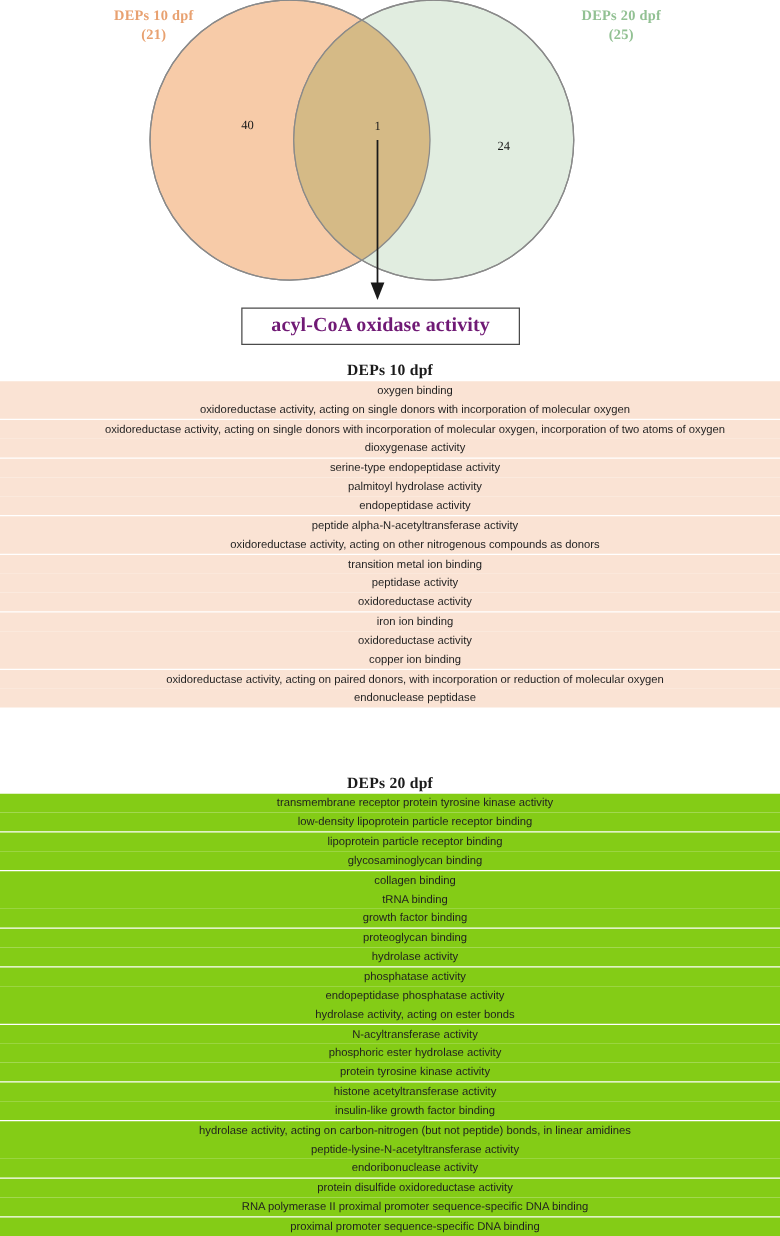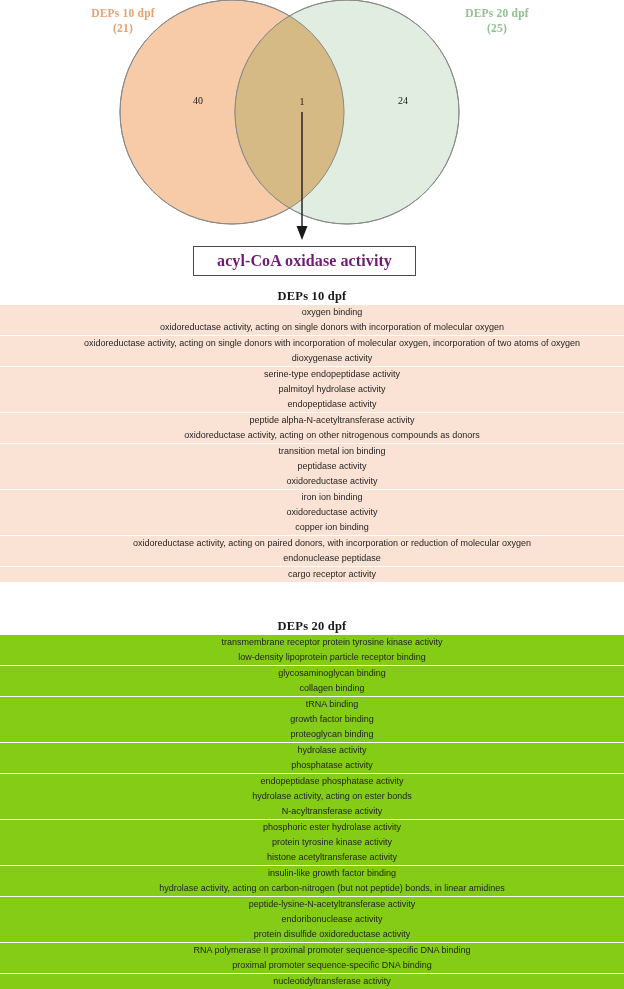--- a/index.html
+++ b/index.html
@@ -57,21 +57,21 @@
   .venn-count {
     position: absolute;
     font-family: "Liberation Serif", serif;
     font-size: 10px;
     color: #1a1a1a;
     text-align: center;
     width: 40px;
   }
   #venn-count-left  { left: 178px; top: 95px; }
   #venn-count-both  { left: 282px; top: 96px; }
-  #venn-count-right { left: 383px; top: 95px; }
+  #venn-count-right { left: 383px; top: 112px; }
 
   #venn-arrow {
     position: absolute;
     left: 0;
     top: 100px;
     width: 624px;
     height: 140px;
   }
 
   
@@ -184,29 +184,29 @@
       <div class="list-row">peptide alpha-N-acetyltransferase activity</div>
       <div class="list-row">oxidoreductase activity, acting on other nitrogenous compounds as donors</div>
       <div class="list-row">transition metal ion binding</div>
       <div class="list-row">peptidase activity</div>
       <div class="list-row">oxidoreductase activity</div>
       <div class="list-row">iron ion binding</div>
       <div class="list-row">oxidoreductase activity</div>
       <div class="list-row">copper ion binding</div>
       <div class="list-row">oxidoreductase activity, acting on paired donors, with incorporation or reduction of molecular oxygen</div>
       <div class="list-row">endonuclease peptidase</div>
-      <div class="list-row">cargo receptor activity</div>
     </div>
 </div>
 
 <div class="list-block" id="list-block-20dpf">
   <div class="list-heading">DEPs 20 dpf</div>
   <div class="list-rows rows-green" id="rows-20dpf">
       <div class="list-row">transmembrane receptor protein tyrosine kinase activity</div>
       <div class="list-row">low-density lipoprotein particle receptor binding</div>
+      <div class="list-row">lipoprotein particle receptor binding</div>
       <div class="list-row">glycosaminoglycan binding</div>
       <div class="list-row">collagen binding</div>
       <div class="list-row">tRNA binding</div>
       <div class="list-row">growth factor binding</div>
       <div class="list-row">proteoglycan binding</div>
       <div class="list-row">hydrolase activity</div>
       <div class="list-row">phosphatase activity</div>
       <div class="list-row">endopeptidase phosphatase activity</div>
       <div class="list-row">hydrolase activity, acting on ester bonds</div>
       <div class="list-row">N-acyltransferase activity</div>

